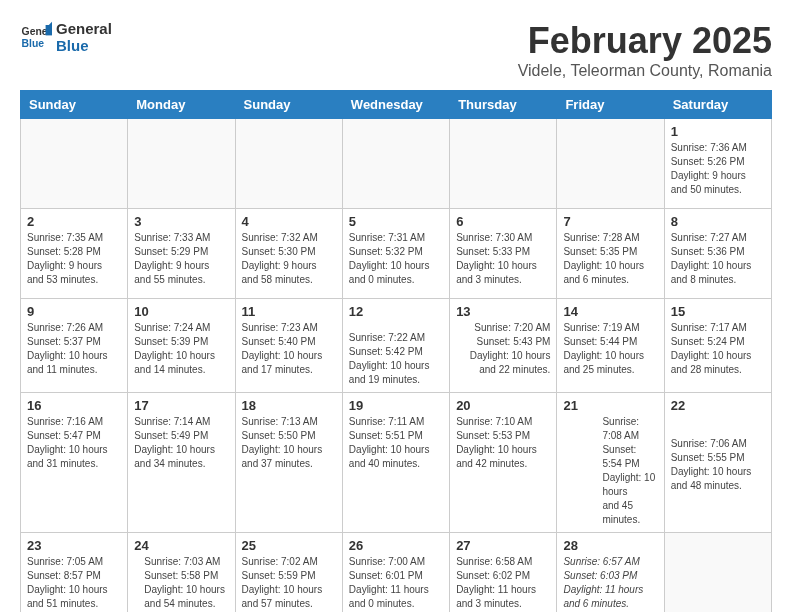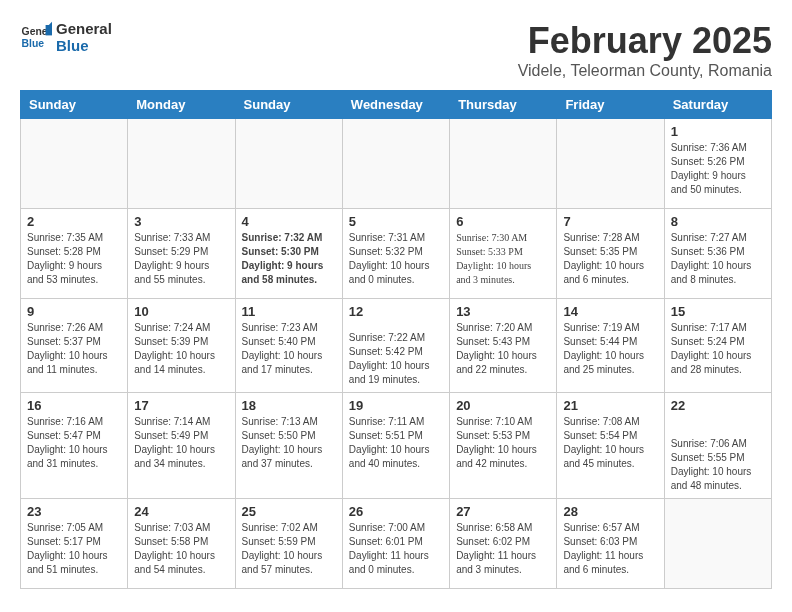--- a/index.html
+++ b/index.html
@@ -136,35 +136,35 @@
         </td>
         <td>
           <span class="day-number">3</span>
           <div class="day-info" style="white-space: pre-line;">Sunrise: 7:33 AM
 Sunset: 5:29 PM
 Daylight: 9 hours
 and 55 minutes.</div>
         </td>
         <td>
           <span class="day-number">4</span>
-          <div class="day-info" style="white-space: pre-line; font-weight: bold;">Sunrise: 7:32 AM
+          <div class="day-info" style="white-space: pre-line;">Sunrise: 7:32 AM
 Sunset: 5:30 PM
 Daylight: 9 hours
 and 58 minutes.</div>
         </td>
         <td>
           <span class="day-number">5</span>
           <div class="day-info" style="white-space: pre-line;">Sunrise: 7:31 AM
 Sunset: 5:32 PM
 Daylight: 10 hours
 and 0 minutes.</div>
         </td>
         <td>
           <span class="day-number">6</span>
-          <div class="day-info" style="white-space: pre-line; font-family: Liberation Serif, serif;">Sunrise: 7:30 AM
+          <div class="day-info" style="white-space: pre-line;">Sunrise: 7:30 AM
 Sunset: 5:33 PM
 Daylight: 10 hours
 and 3 minutes.</div>
         </td>
         <td>
           <span class="day-number">7</span>
           <div class="day-info" style="white-space: pre-line;">Sunrise: 7:28 AM
 Sunset: 5:35 PM
 Daylight: 10 hours
 and 6 minutes.</div>
@@ -201,21 +201,21 @@
         </td>
         <td>
           <span class="day-number">12</span>
           <div class="day-info" style="white-space: pre-line; margin-top: 12px;">Sunrise: 7:22 AM
 Sunset: 5:42 PM
 Daylight: 10 hours
 and 19 minutes.</div>
         </td>
         <td>
           <span class="day-number">13</span>
-          <div class="day-info" style="white-space: pre-line;">Sunrise: 7:20 AM
+          <div class="day-info" style="white-space: pre-line; text-align: right;">Sunrise: 7:20 AM
 Sunset: 5:43 PM
 Daylight: 10 hours
 and 22 minutes.</div>
         </td>
         <td>
           <span class="day-number">14</span>
           <div class="day-info" style="white-space: pre-line;">Sunrise: 7:19 AM
 Sunset: 5:44 PM
 Daylight: 10 hours
 and 25 minutes.</div>
@@ -259,44 +259,44 @@
         </td>
         <td>
           <span class="day-number">20</span>
           <div class="day-info" style="white-space: pre-line;">Sunrise: 7:10 AM
 Sunset: 5:53 PM
 Daylight: 10 hours
 and 42 minutes.</div>
         </td>
         <td>
           <span class="day-number">21</span>
-          <div class="day-info" style="white-space: pre-line;">Sunrise: 7:08 AM
+          <div class="day-info" style="white-space: pre-line; margin-left: 39px;">Sunrise: 7:08 AM
 Sunset: 5:54 PM
 Daylight: 10 hours
 and 45 minutes.</div>
         </td>
         <td>
           <span class="day-number">22</span>
           <div class="day-info" style="white-space: pre-line; margin-top: 24px;">Sunrise: 7:06 AM
 Sunset: 5:55 PM
 Daylight: 10 hours
 and 48 minutes.</div>
         </td>
       </tr>
       <tr>
         <td>
           <span class="day-number">23</span>
           <div class="day-info" style="white-space: pre-line;">Sunrise: 7:05 AM
-Sunset: 5:17 PM
+Sunset: 8:57 PM
 Daylight: 10 hours
 and 51 minutes.</div>
         </td>
         <td>
           <span class="day-number">24</span>
-          <div class="day-info" style="white-space: pre-line;">Sunrise: 7:03 AM
+          <div class="day-info" style="white-space: pre-line; margin-left: 10px;">Sunrise: 7:03 AM
 Sunset: 5:58 PM
 Daylight: 10 hours
 and 54 minutes.</div>
         </td>
         <td>
           <span class="day-number">25</span>
           <div class="day-info" style="white-space: pre-line;">Sunrise: 7:02 AM
 Sunset: 5:59 PM
 Daylight: 10 hours
 and 57 minutes.</div>
@@ -310,21 +310,21 @@
         </td>
         <td>
           <span class="day-number">27</span>
           <div class="day-info" style="white-space: pre-line;">Sunrise: 6:58 AM
 Sunset: 6:02 PM
 Daylight: 11 hours
 and 3 minutes.</div>
         </td>
         <td>
           <span class="day-number">28</span>
-          <div class="day-info" style="white-space: pre-line;">Sunrise: 6:57 AM
+          <div class="day-info" style="white-space: pre-line; font-style: italic;">Sunrise: 6:57 AM
 Sunset: 6:03 PM
 Daylight: 11 hours
 and 6 minutes.</div>
         </td>
         <td class="empty"></td>
       </tr>
     </tbody>
 </table>
 
 </body></html>

